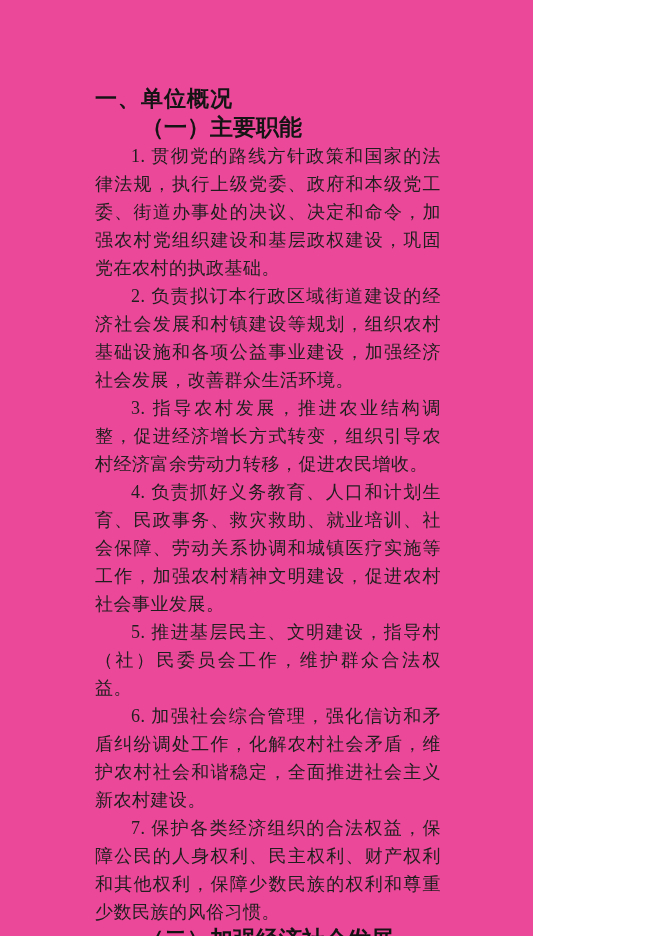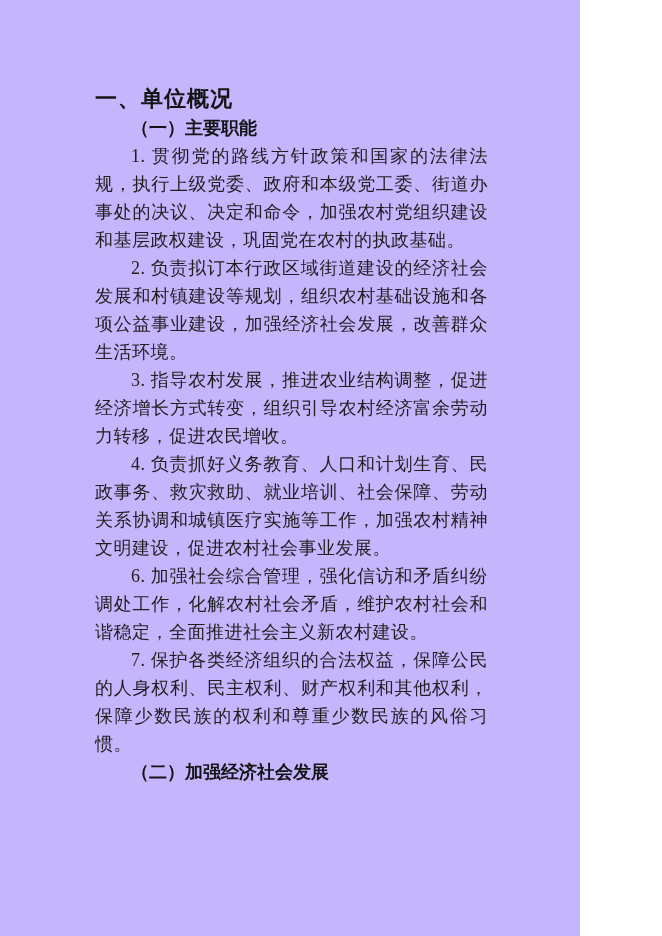--- a/index.html
+++ b/index.html
@@ -2,40 +2,40 @@
 <html><head>
 <meta charset="utf-8">
 <style>
   html, body {
     margin: 0;
     padding: 0;
     background: #ffffff;
   }
   .doc-page {
     position: relative;
-    width: 580px;
+    width: 533px;
     height: 936px;
-    background: #c4b5fd;
+    background: #ec4899;
     overflow: hidden;
     box-sizing: border-box;
     padding: 84px 92px 0 95px;
     font-family: "Liberation Serif", serif;
     color: #1f1f1f;
   }
   .doc-heading {
     font-family: "Liberation Sans", sans-serif;
     font-size: 22px;
     font-weight: bold;
     line-height: 30px;
     margin: 0;
     letter-spacing: 1px;
     color: #141414;
   }
   .doc-subheading {
-    font-size: 18px;
+    font-size: 23px;
     font-weight: bold;
     line-height: 28px;
     margin: 0;
     text-indent: 2em;
     color: #141414;
   }
   .doc-para {
     font-size: 18px;
     line-height: 28px;
     margin: 0;
@@ -56,20 +56,21 @@
   <h2 class="doc-subheading">（一）主要职能</h2>
 
   <p class="doc-para">1. 贯彻党的路线方针政策和国家的法律法规，执行上级党委、政府和本级党工委、街道办事处的决议、决定和命令，加强农村党组织建设和基层政权建设，巩固党在农村的执政基础。</p>
 
   <p class="doc-para">2. 负责拟订本行政区域街道建设的经济社会发展和村镇建设等规划，组织农村基础设施和各项公益事业建设，加强经济社会发展，改善群众生活环境。</p>
 
   <p class="doc-para">3. 指导农村发展，推进农业结构调整，促进经济增长方式转变，组织引导农村经济富余劳动力转移，促进农民增收。</p>
 
   <p class="doc-para">4. 负责抓好义务教育、人口和计划生育、民政事务、救灾救助、就业培训、社会保障、劳动关系协调和城镇医疗实施等工作，加强农村精神文明建设，促进农村社会事业发展。</p>
 
+  <p class="doc-para">5. 推进基层民主、文明建设，指导村（社）民委员会工作，维护群众合法权益。</p>
 
   <p class="doc-para">6. 加强社会综合管理，强化信访和矛盾纠纷调处工作，化解农村社会矛盾，维护农村社会和谐稳定，全面推进社会主义新农村建设。</p>
 
   <p class="doc-para">7. 保护各类经济组织的合法权益，保障公民的人身权利、民主权利、财产权利和其他权利，保障少数民族的权利和尊重少数民族的风俗习惯。</p>
 
   <h2 class="doc-subheading">（二）加强经济社会发展</h2>
 
 
 </div>
 

